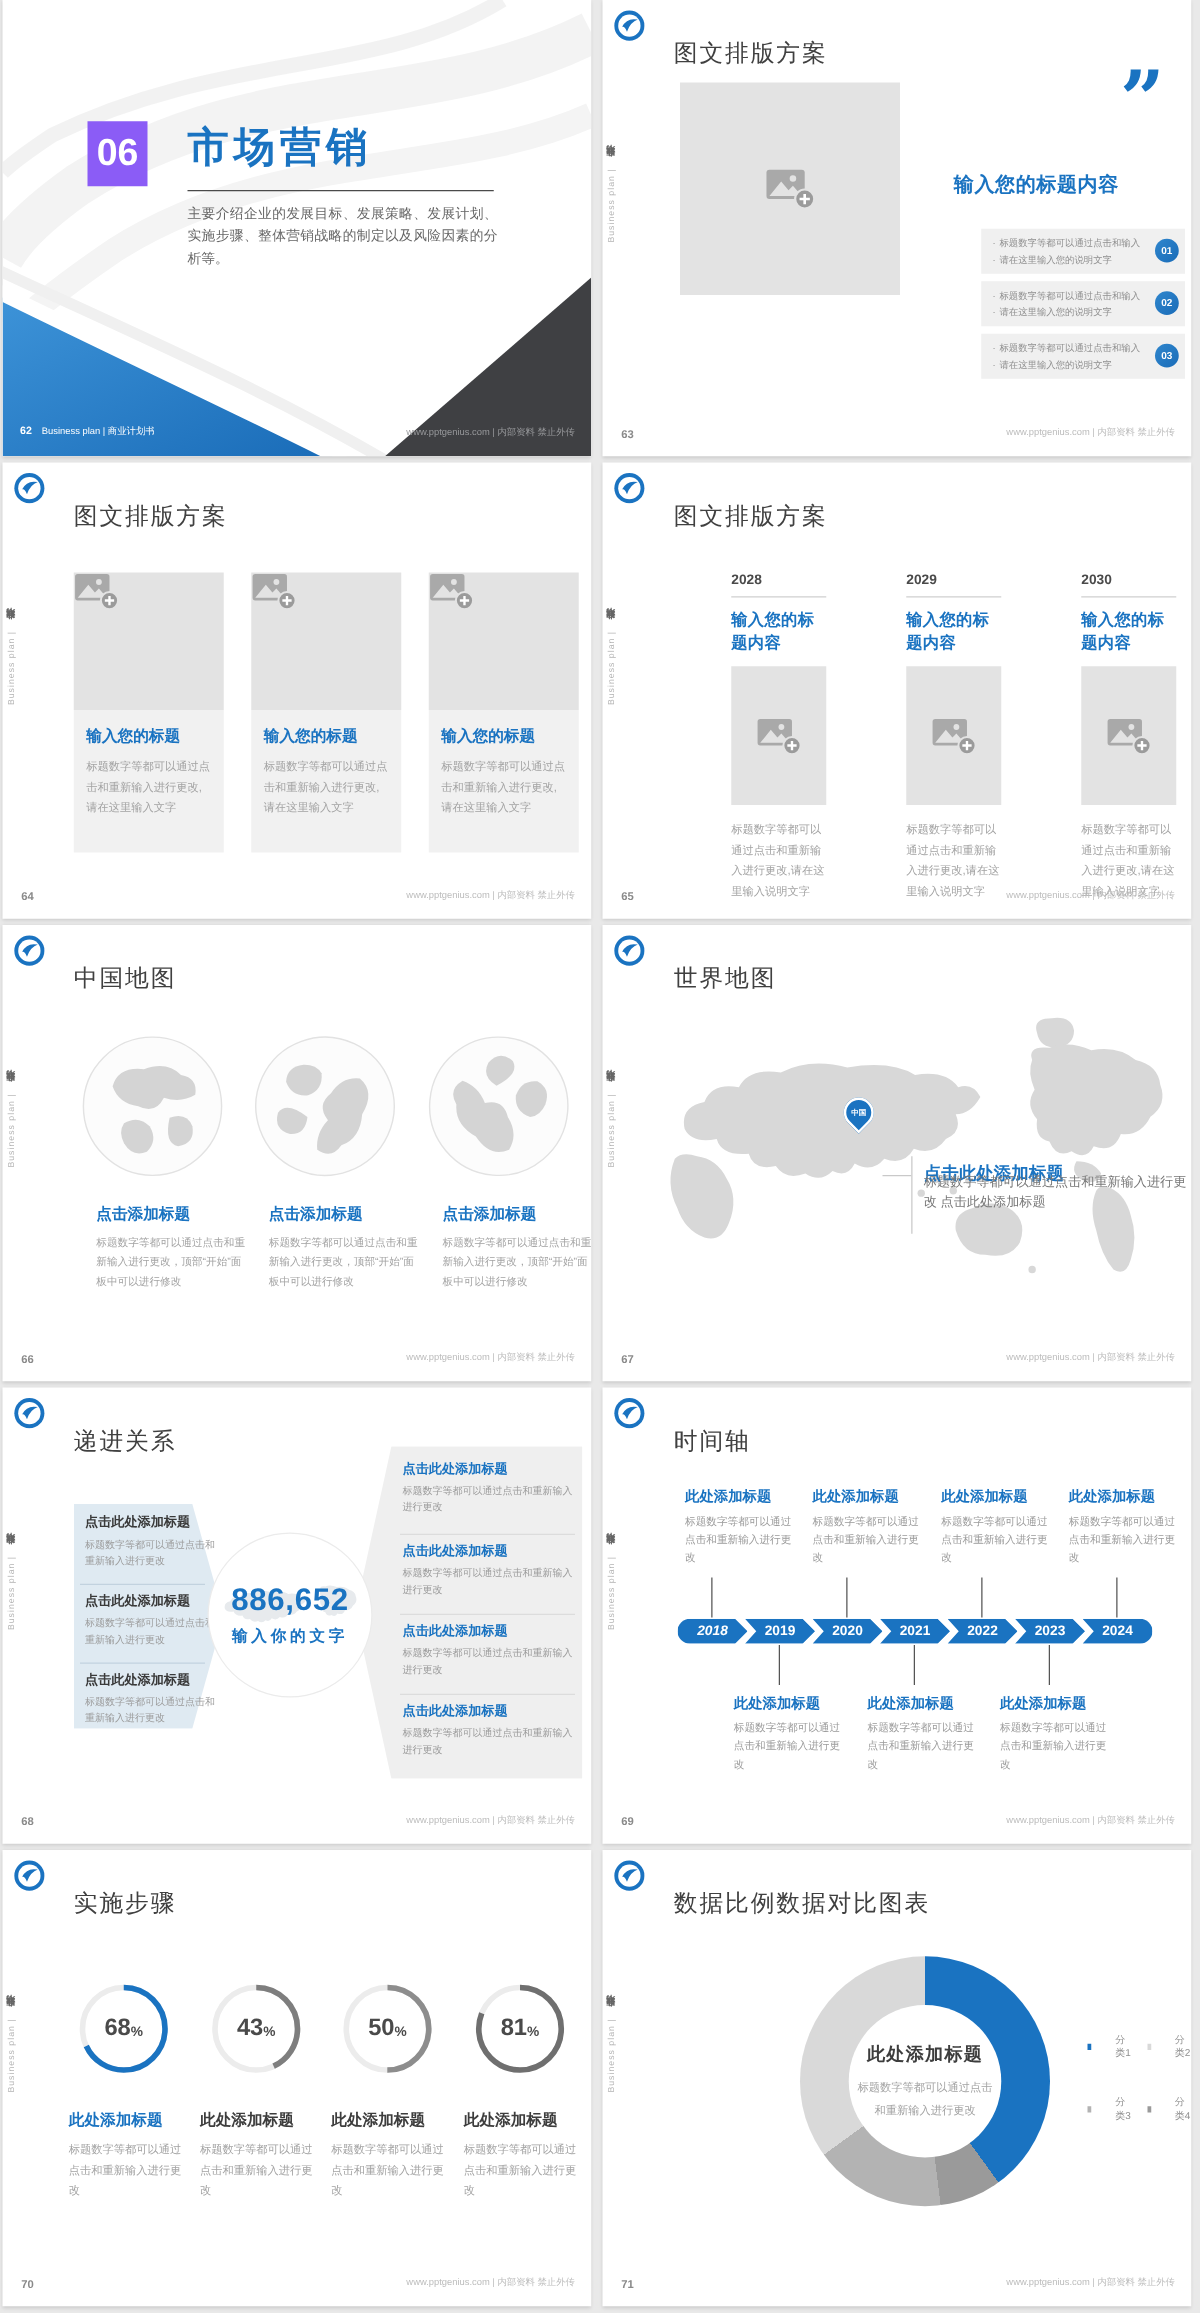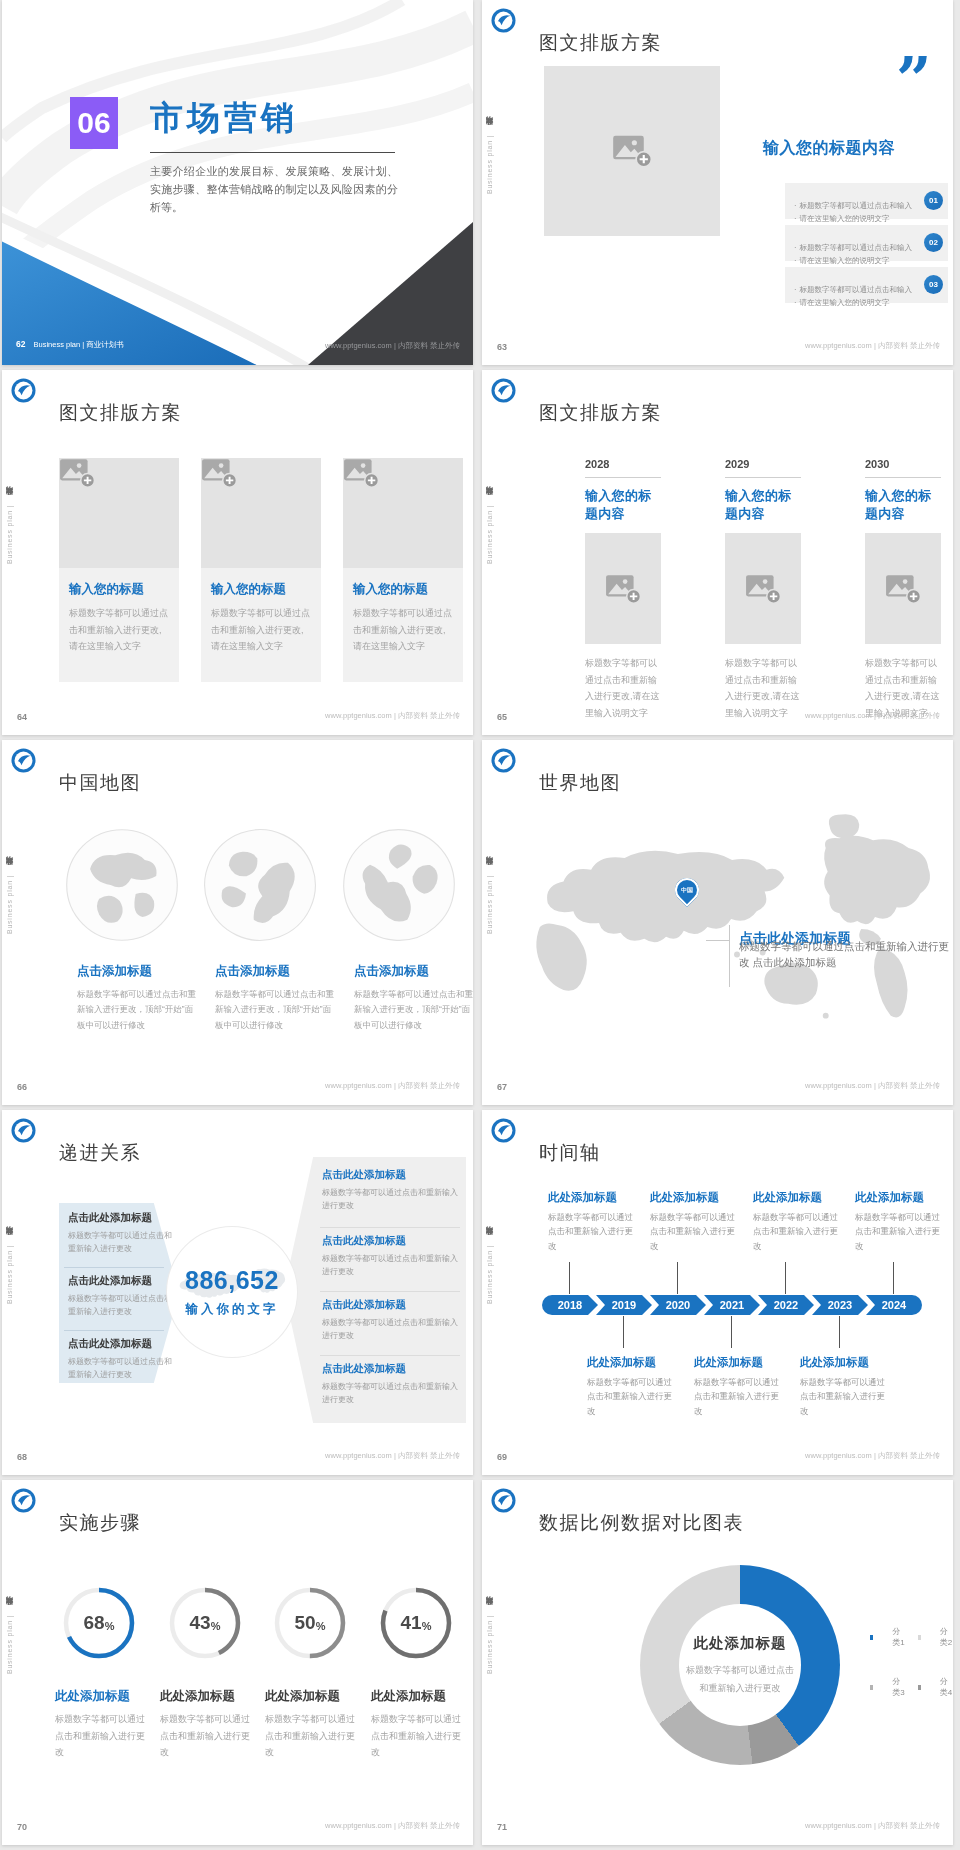--- a/index.html
+++ b/index.html
@@ -26,21 +26,21 @@
   .s62-line { position:absolute; left:148px; top:152px; width:245px; height:1px; background:#4a4a4a; }
   .s62-desc { position:absolute; left:148px; top:163px; width:248px; font-size:11px; color:#666; line-height:1.62; text-align:justify; }
   .s62-footl { position:absolute; left:14px; bottom:15px; color:#fff; font-size:7.5px; z-index:3; }
   .s62-footl b { font-size:8.5px; margin-right:8px; }
   .s62-footr { position:absolute; right:13px; bottom:14px; font-size:7.5px; color:#97989b; z-index:3; }
 
   
   .s63-caption { position:absolute; left:62px; top:246px; width:228px; font-size:9.5px; color:#9b9b9b; line-height:1.9; }
   .s63-quote { position:absolute; left:414px; top:48px; font-family:"DejaVu Serif","Liberation Serif",serif; font-weight:bold; font-size:62px; line-height:64px; color:#1a73c1; }
   .s63-heading { position:absolute; left:281px; top:138px; font-size:16px; font-weight:bold; color:#1a73c1; letter-spacing:.5px; }
-  .s63-row { position:absolute; left:303px; width:163px; height:36px; background:#f0f0f0; padding:16px 26px 0 9px; }
+  .s63-row { position:absolute; left:303px; width:163px; height:36px; background:#f0f0f0; padding:5px 26px 0 9px; }
   .s63-row .ln { font-size:7.5px; color:#8f8f8f; line-height:13px; white-space:nowrap; }
   .s63-row .ln::before { content:"·"; margin-right:3px; color:#8f8f8f; }
   .s63-badge { position:absolute; right:5px; top:8px; width:19px; height:19px; border-radius:50%; background:linear-gradient(135deg,#2f86cd,#1a6cb8); color:#fff; font-size:8px; font-weight:bold; display:flex; align-items:center; justify-content:center; }
 
   
   .c64 { position:absolute; top:88px; width:120px; }
   .c64 .img { position:relative; height:110px; background:#e3e3e3; }
   .c64 .txt { height:114px; background:#f1f1f1; padding:13px 10px 0; }
   .c64 .h { font-size:12.5px; font-weight:bold; color:#1a73c1; margin-bottom:7px; }
   .c64 .b { font-size:9px; color:#a3a3a3; line-height:1.85; }
@@ -81,21 +81,21 @@
   .li68 .b { font-size:8px; color:#9b9b9b; line-height:1.65; }
   .li68.r { width:138px; }
   .div68 { position:absolute; height:1px; }
 
   
   .t69,.b69 { position:absolute; width:90px; }
   .t69 .h,.b69 .h { font-size:11.5px; font-weight:bold; color:#1a73c1; margin-bottom:5px; }
   .t69 .b,.b69 .b { font-size:8.5px; color:#9b9b9b; line-height:1.7; }
   .conn { position:absolute; width:1px; height:32px; background:#555; }
   .seg { position:absolute; top:185px; width:56px; height:20px; background:#1a73c1; color:#fff; font-size:11px; font-weight:bold; text-align:center; line-height:20px; clip-path:polygon(0 0,46px 0,56px 50%,46px 100%,0 100%,9px 50%); }
-  .seg.first { clip-path:polygon(0 0,46px 0,56px 50%,46px 100%,0 100%); border-radius:10px 0 0 10px; }
+  .seg.first { clip-path:polygon(0 0,46px 0,56px 50%,46px 100%,0 100%); border-radius:10px 0 0 10px;font-style:italic; }
   .seg.last { clip-path:polygon(0 0,100% 0,100% 100%,0 100%,9px 50%); border-radius:0 10px 10px 0; }
 
   
   .ring { position:absolute; top:105px; width:76px; height:76px; }
   .ring .pct { position:absolute; inset:0; display:flex; align-items:center; justify-content:center; font-size:19px; font-weight:bold; color:#4a4a4a; }
   .ring .pct .u { font-size:11px; margin-top:5px; }
   .l70 { position:absolute; top:208px; width:92px; }
   .l70 .h { font-size:12.5px; font-weight:bold; color:#3d3d3d; margin-bottom:6px; }
   .l70 .h.blue { color:#1a73c1; }
   .l70 .b { font-size:9px; color:#a3a3a3; line-height:1.85; }
@@ -549,21 +549,21 @@
         <span>50</span>
         <span class="u">%</span>
       </div>
   </div>
   <div class="ring" style="left:376px;">
     <svg width="76" height="76">
       <circle cx="38" cy="38" r="33" fill="none" stroke="#ececec" stroke-width="4.5"></circle>
       <circle cx="38" cy="38" r="33" fill="none" stroke-width="4.5" transform="rotate(-90 38 38)" stroke="#6f6f6f" stroke-dasharray="167.95 207.35"></circle>
     </svg>
     <div class="pct">
-        <span>41</span>
+        <span>81</span>
         <span class="u">%</span>
       </div>
   </div>
 
   <div class="l70" style="left:53px;">
     <div class="h blue">此处添加标题</div>
     <div class="b">标题数字等都可以通过点击和重新输入进行更改</div>
   </div>
   <div class="l70" style="left:158px;">
     <div class="h">此处添加标题</div>

